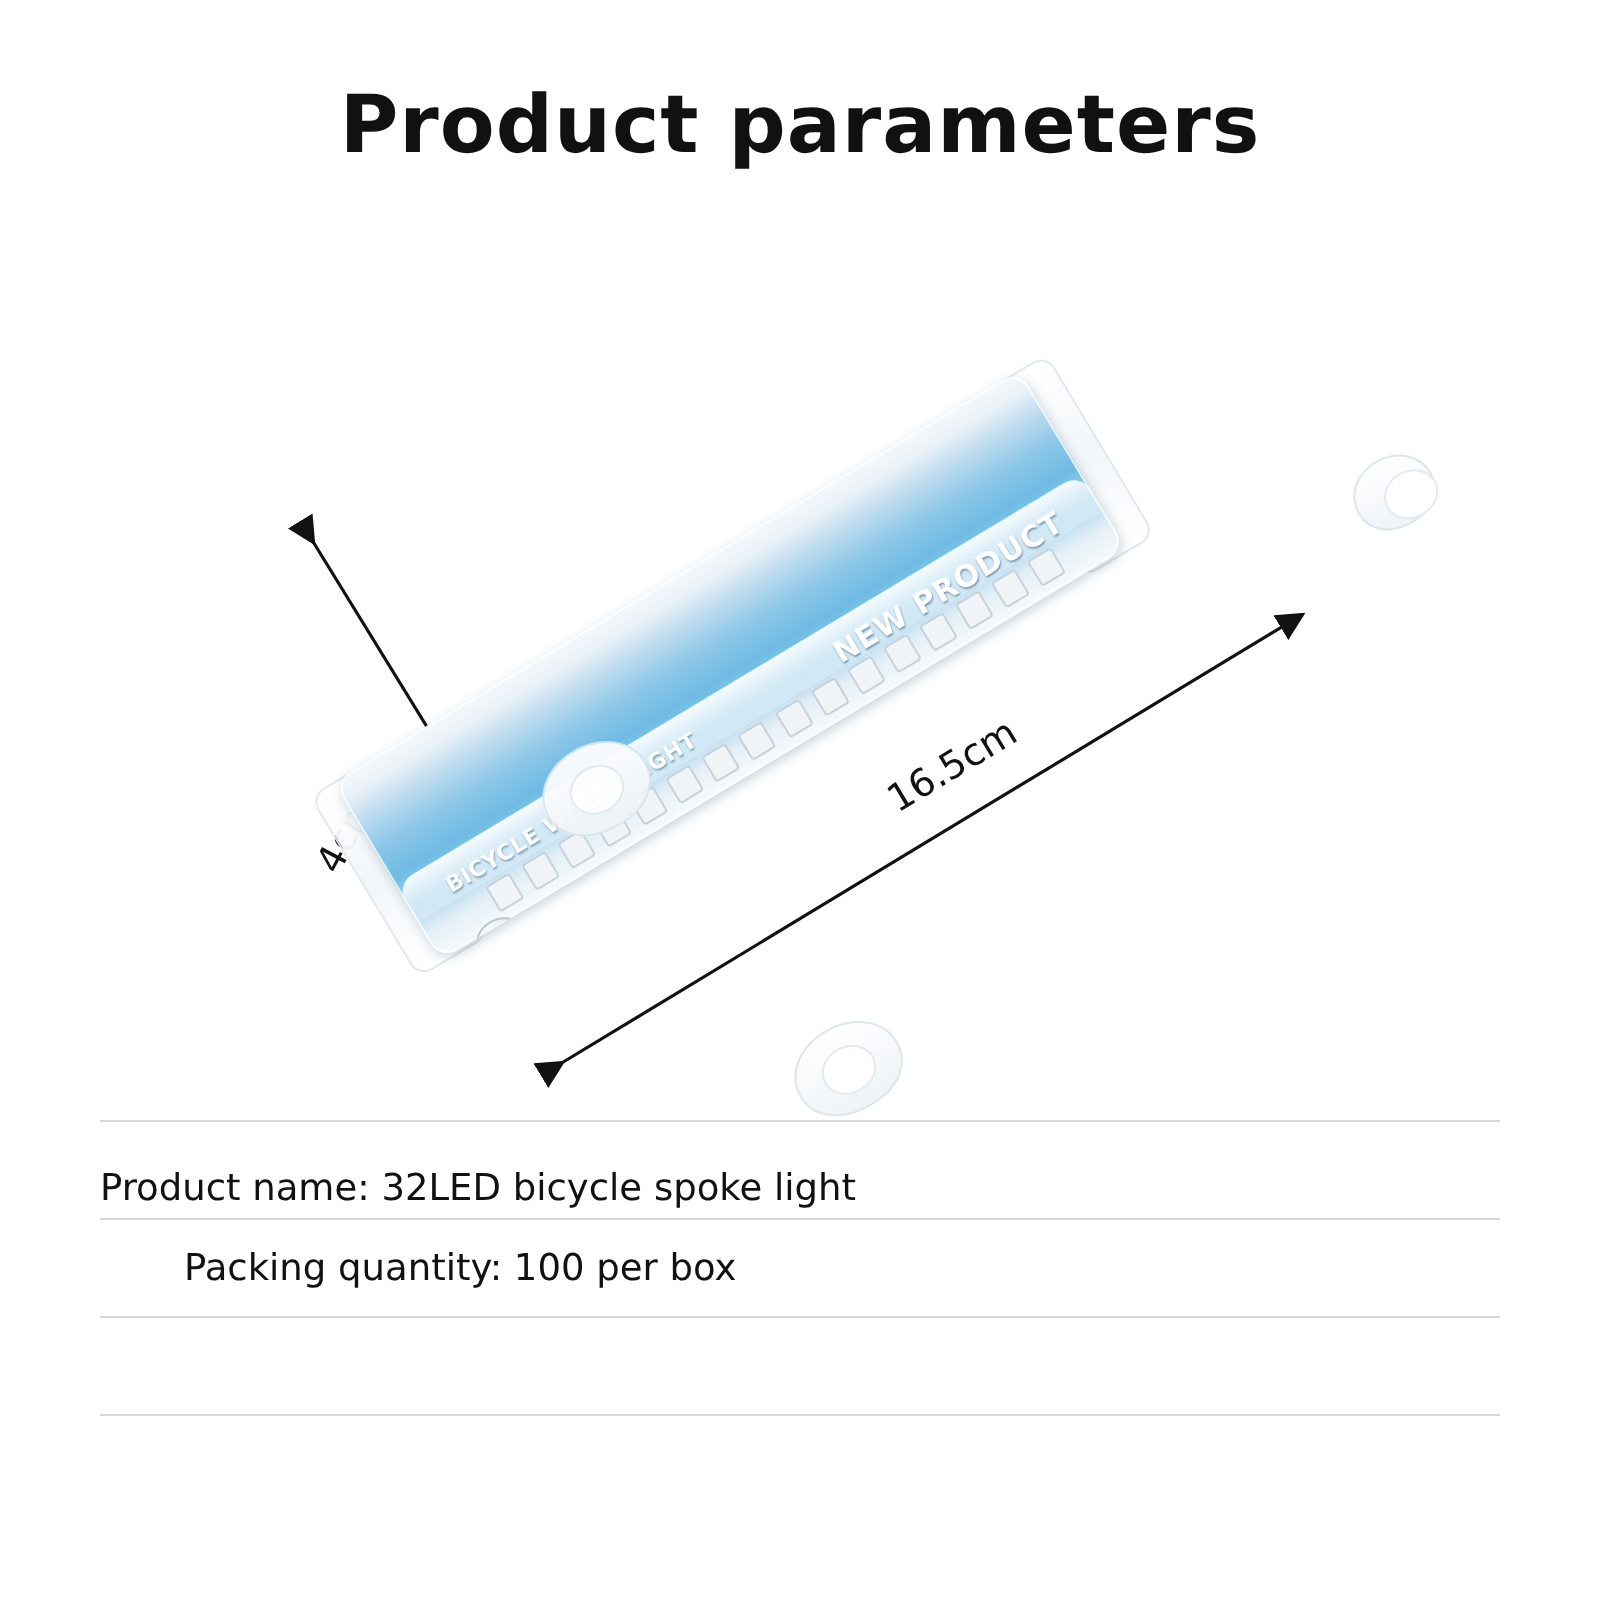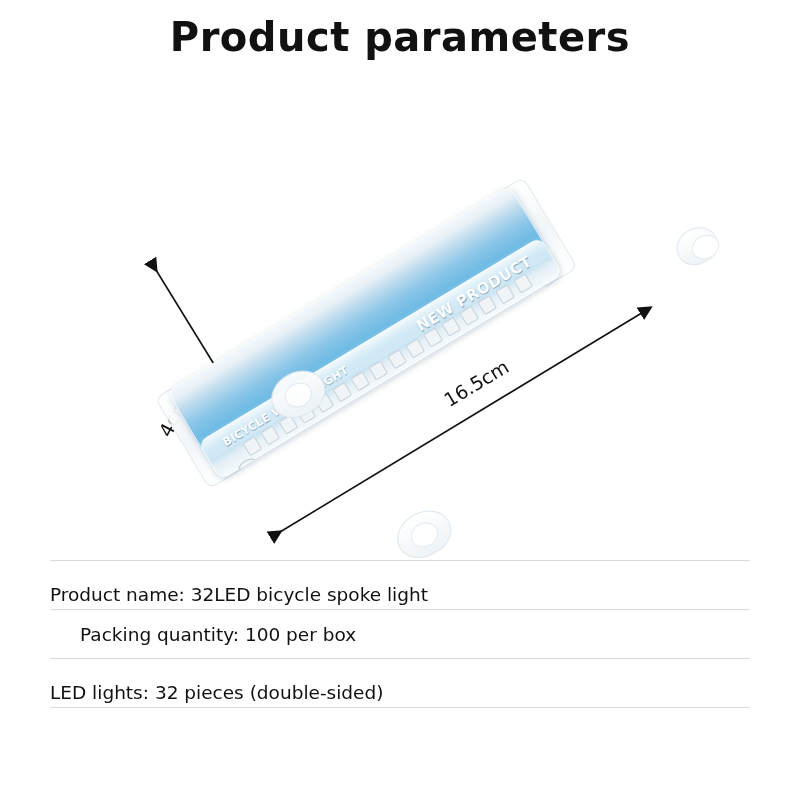--- a/index.html
+++ b/index.html
@@ -15,21 +15,21 @@
     overflow: hidden;
     position: relative;
   }
   .page {
     position: relative;
     width: 800px;
     height: 800px;
   }
   .title {
     position: absolute;
-    top: 14px;
+    top: 40px;
     left: 0;
     width: 800px;
     text-align: center;
     font-size: 40px;
     font-weight: bold;
     letter-spacing: 0.5px;
     color: #111111;
     font-family: "DejaVu Sans", sans-serif;
   }
 
@@ -251,21 +251,21 @@
     display: flex;
     align-items: center;
     height: 48px;
     border-bottom: 1px solid #d9d9d9;
   }
   .spec-row:first-child { border-top: 1px solid #d9d9d9; }
   .spec-row .cell {
     white-space: nowrap;
   }
   .spec-row .cell.first { flex: 0 0 auto; margin-top: 18px; }
-  .spec-row .cell.second { margin-left: 30px; }
+  .spec-row .cell.second { margin-left: 42px; }
 </style>
 </head>
 <body>
 
 <div class="page">
 
   <div class="title">Product parameters</div>
 
   <div class="illustration">
 
@@ -332,17 +332,16 @@
 
   <div class="specs">
     <div class="spec-row">
       <div class="cell first">Product name: 32LED bicycle spoke light</div>
       <div class="cell second"></div>
     </div>
     <div class="spec-row">
       <div class="cell second">Packing quantity: 100 per box</div>
     </div>
     <div class="spec-row">
-      <div class="cell first">LED lights: 32 pieces (double-sided)</div>
     </div>
   </div>
 
 </div>
 
 </body></html>

